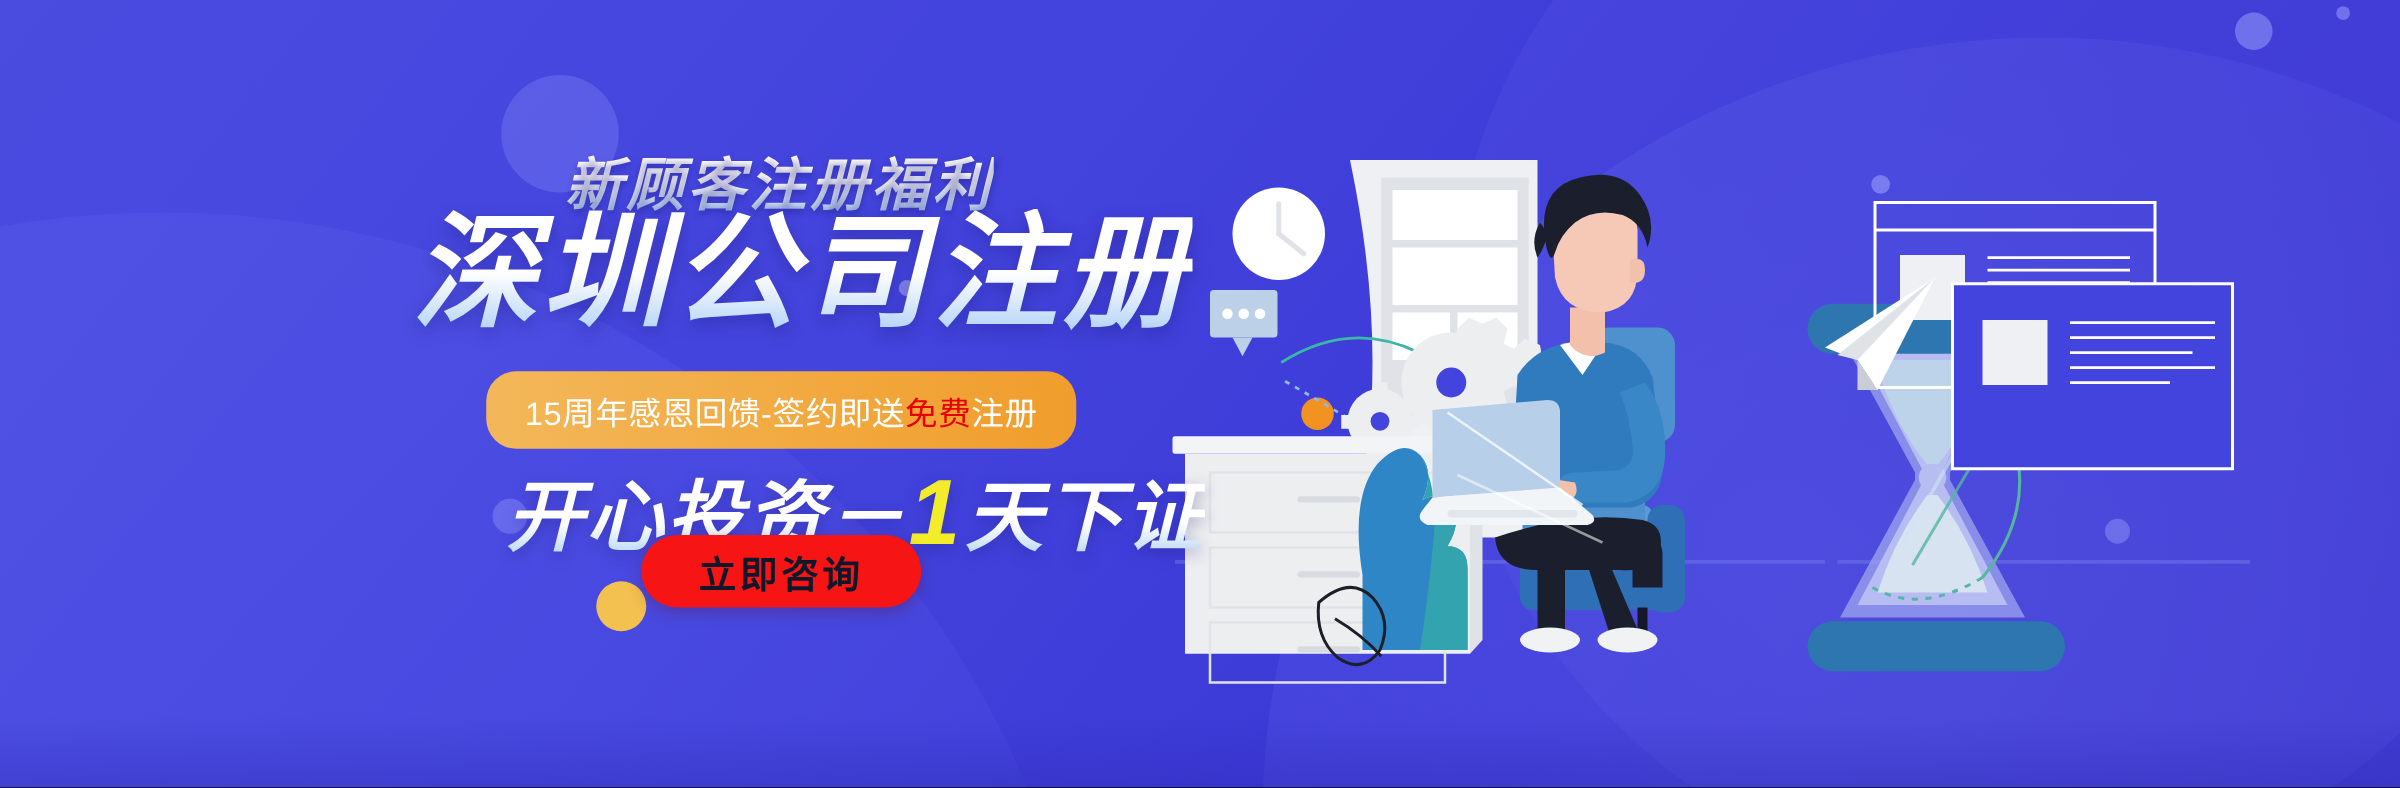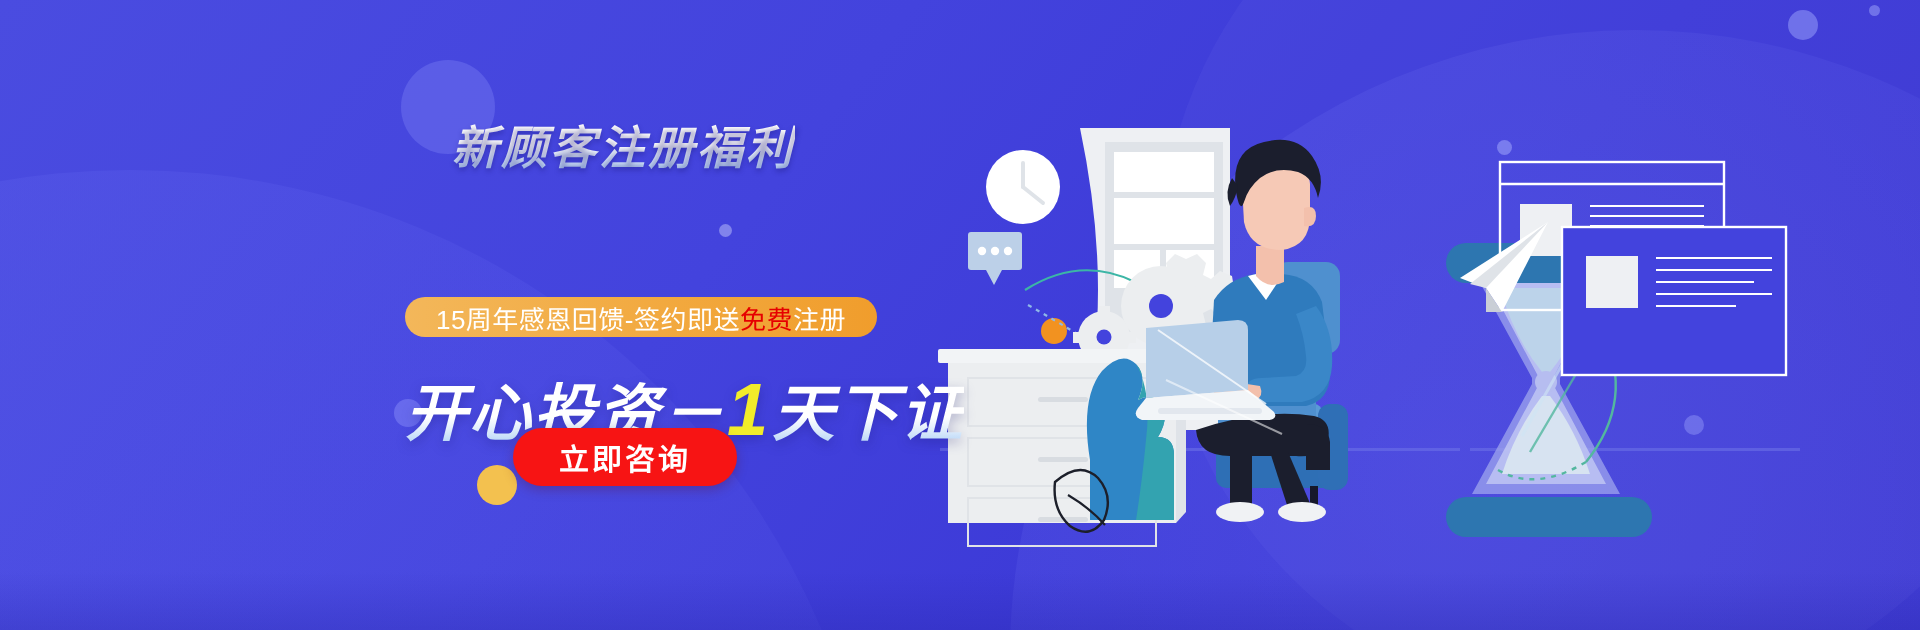--- a/index.html
+++ b/index.html
@@ -64,22 +64,22 @@
     position:absolute;left:330px;top:120px;
     font-size:100px;font-weight:bold;font-style:italic;
     letter-spacing:4px;line-height:1.05;
     background:linear-gradient(to bottom,#ffffff 48%,#e3eefc 66%,#a8cdf5 100%);
     -webkit-background-clip:text;background-clip:text;
     -webkit-text-fill-color:transparent;
     filter:drop-shadow(0 5px 7px rgba(22,20,110,.33));
     white-space:nowrap;
   }
   .badge{
-    position:absolute;left:405px;top:250px;
-    width:472px;height:40px;border-radius:24px;
+    position:absolute;left:389px;top:250px;
+    width:472px;height:62px;border-radius:24px;
     background:linear-gradient(to right,#f3b75a 0%,#f2a93f 55%,#f09d2c 100%);
     display:flex;align-items:center;justify-content:center;
     font-size:26px;letter-spacing:.5px;color:#ffffff;
     white-space:nowrap;
   }
   .badge .hl{color:#e60000;font-weight:normal;}
   .tagline{
     position:absolute;left:405px;top:316px;
     font-size:62px;font-weight:bold;font-style:italic;
     letter-spacing:2px;
@@ -97,21 +97,21 @@
     -webkit-background-clip:text;background-clip:text;
     -webkit-text-fill-color:transparent;
   }
   .cta{
     position:absolute;left:513px;top:381px;
     width:224px;height:58px;border-radius:29px;
     background:#f71414;
     border:none;cursor:pointer;
     display:flex;align-items:center;justify-content:center;
     font-family:inherit;
-    font-size:30px;font-weight:bold;letter-spacing:3px;color:#ffffff;
+    font-size:30px;font-weight:bold;letter-spacing:3px;color:#0f172a;
     box-shadow:0 4px 12px rgba(100,0,0,.25);
   }
 
   
   .art{position:absolute;left:930px;top:0;width:990px;height:630px;}
   .art svg{display:block;width:100%;height:100%;}
 </style>
 </head>
 <body>
 
@@ -312,20 +312,21 @@
         <path d="M618 222 L556 288 L540 284 Z" fill="#dfe3e8"></path>
         <path d="M556 288 L556 312 L572 312 Z" fill="#c9ced6"></path>
       </g>
     </svg>
   </div>
 
   <div class="copy">
 
     <div class="kicker">新顾客注册福利</div>
 
+    <div class="headline">深圳公司注册</div>
 
     <div class="badge">
       <span>15周年感恩回馈-签约即送</span>
         <span class="hl">免费</span>
         <span>注册</span>
     </div>
 
     <div class="tagline">
       <span class="plain">开心投资－</span><span class="num">1</span><span class="plain">天下证</span>
     </div>

